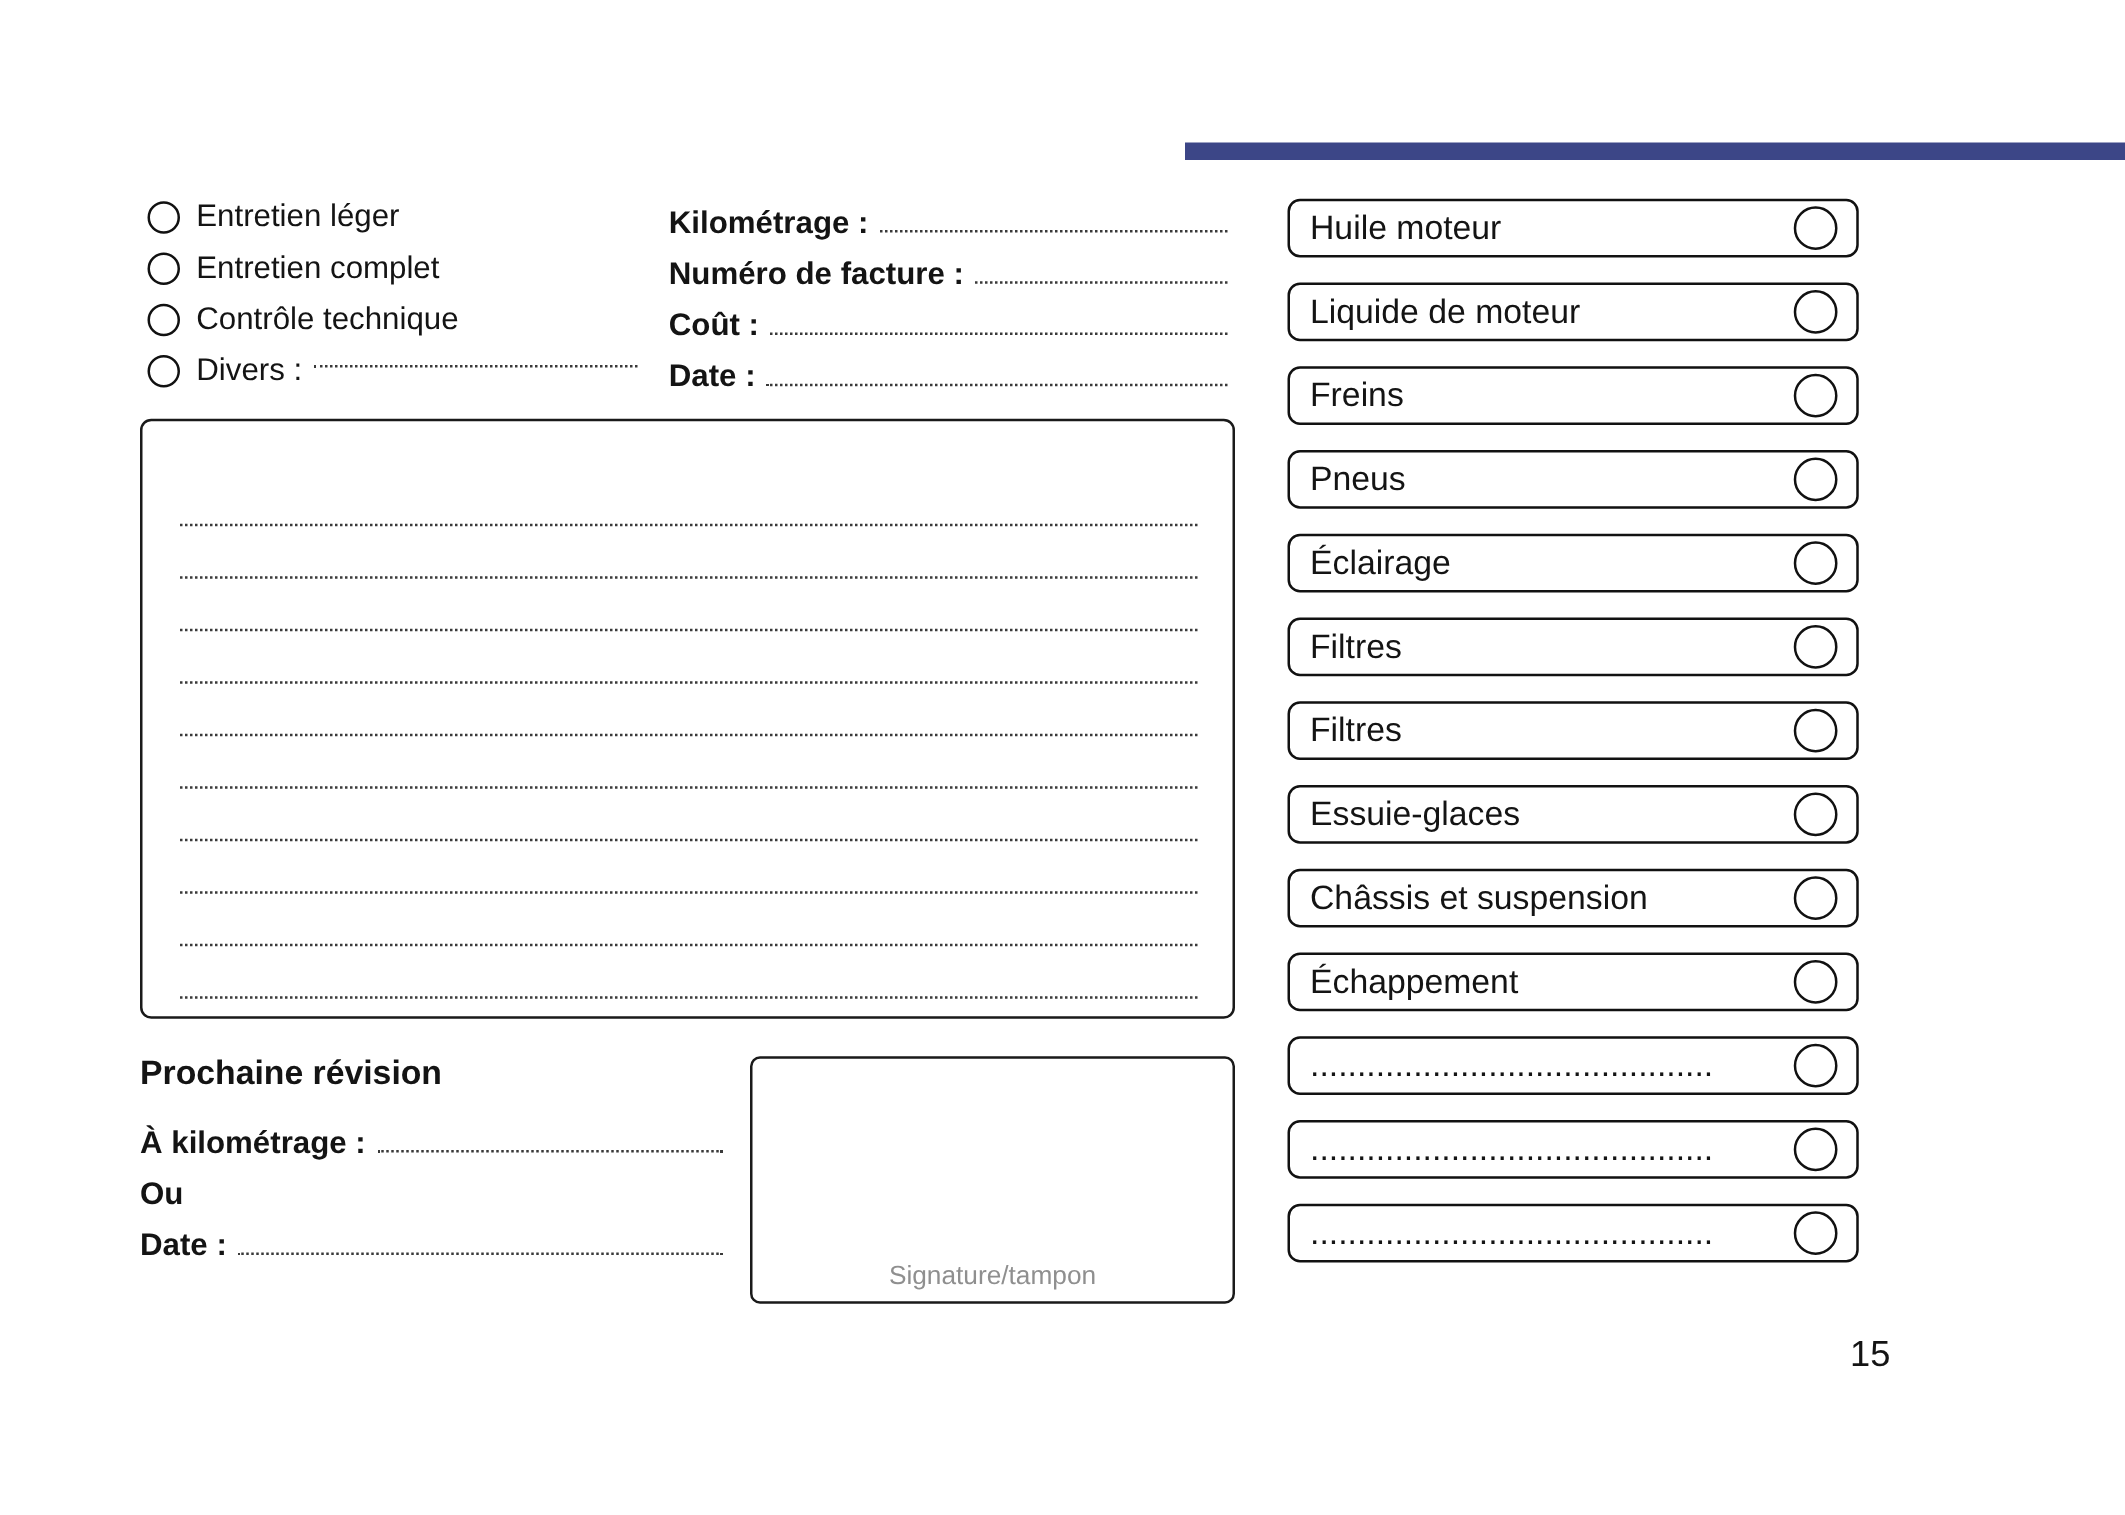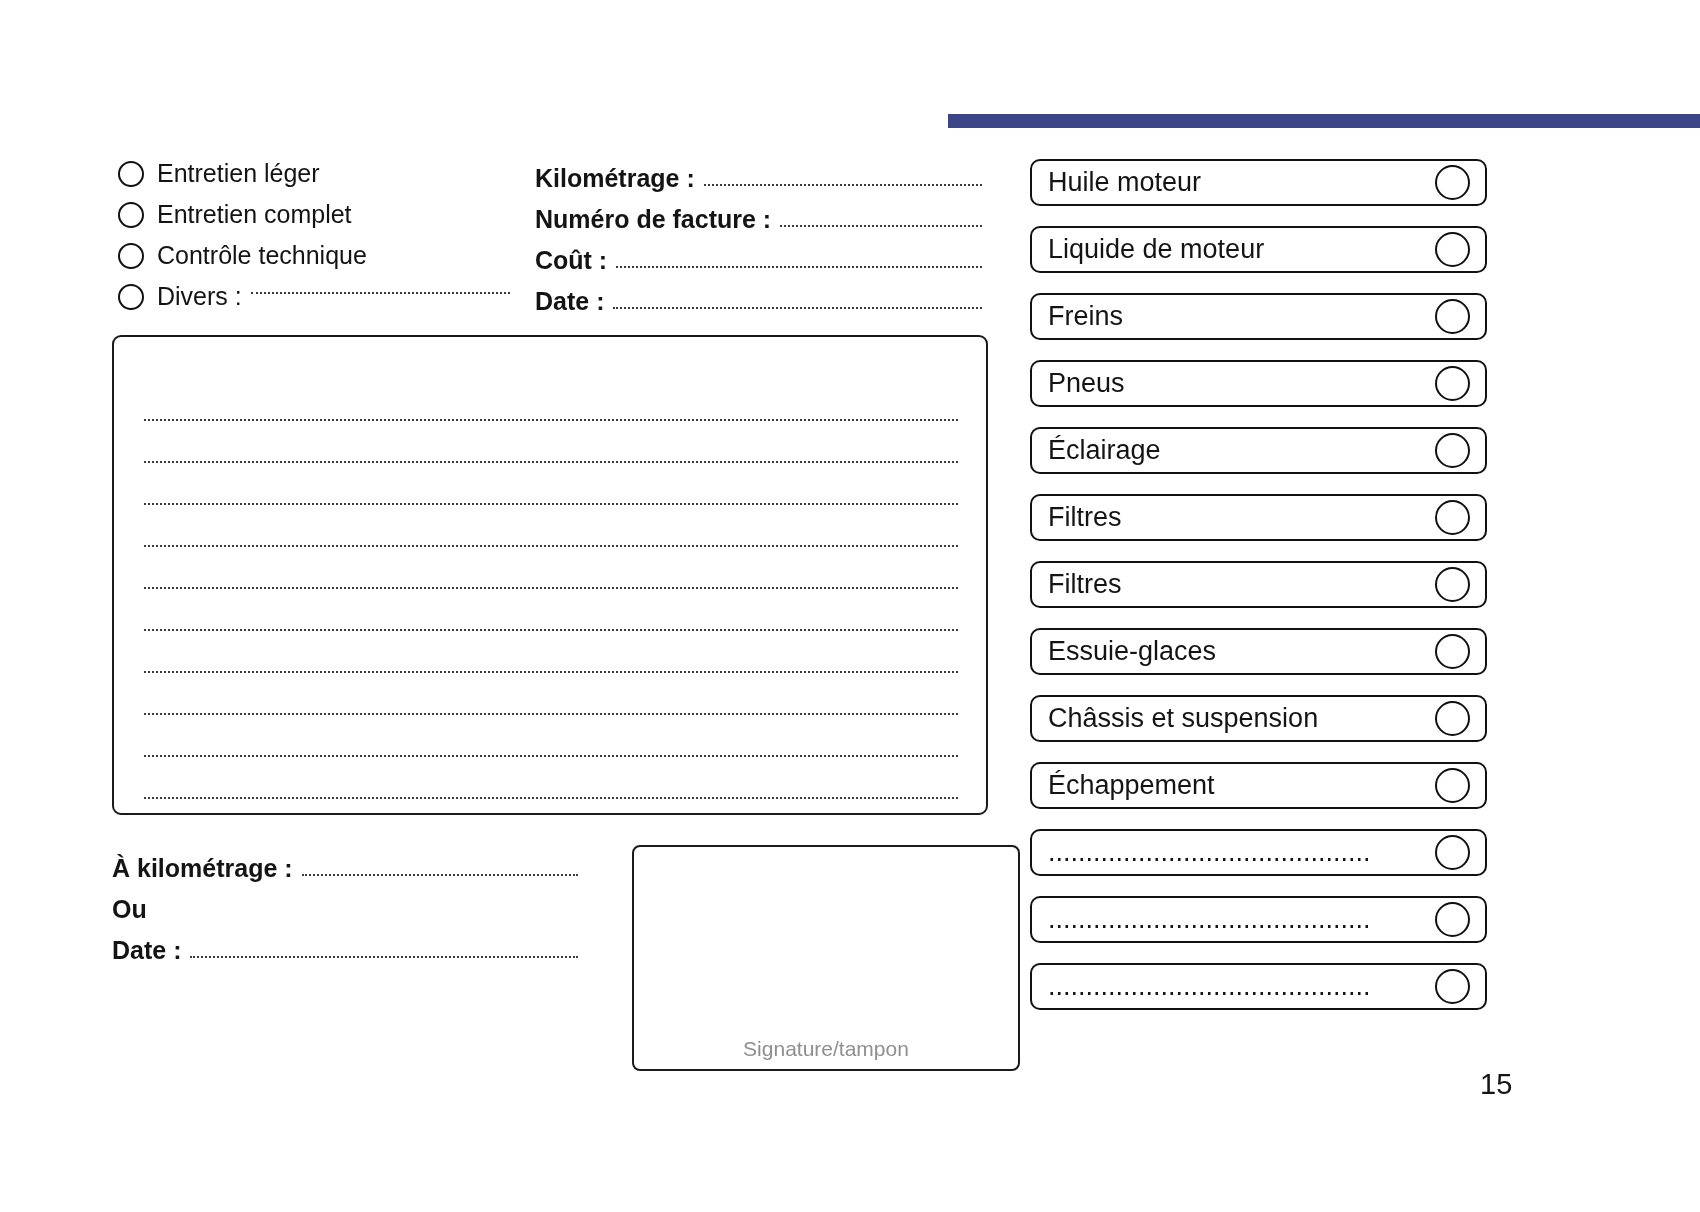--- a/index.html
+++ b/index.html
@@ -36,23 +36,23 @@
     border:2px solid #1a1a1a;border-radius:9px;box-sizing:border-box;
   }
   .remarks-title{margin:20px 0 0 28px;font-size:27px;}
   .remarks-lines{position:absolute;left:30px;right:28px;top:42px;}
   .dotline{height:40px;border-bottom:2px dotted #3a3a3a;}
   
   .next-revision{position:absolute;left:112px;top:843px;width:466px;}
   .next-revision-title{font-size:27px;font-weight:bold;margin:0 0 15px 0;}
   
   .signature-box{
-    position:absolute;left:600px;top:845px;width:388px;height:226px;
+    position:absolute;left:600px;top:845px;width:388px;height:198px;
     border:2px solid #1a1a1a;border-radius:8px;box-sizing:border-box;
-    display:flex;align-items:flex-end;justify-content:center;margin-left:32px;
+    display:flex;align-items:flex-end;justify-content:center;
   }
   .signature-label{color:#8f8f8f;font-size:21px;margin-bottom:8px;}
   
   .checklist{position:absolute;left:1030px;top:159px;width:457px;}
   .check-item{
     height:47px;border:2px solid #111;border-radius:10px;background:#fff;
     display:flex;align-items:center;box-sizing:border-box;
     padding:0 15px 0 16px;margin-bottom:20px;
   }
   .check-label{font-size:27px;white-space:nowrap;overflow:hidden;}
@@ -118,20 +118,21 @@
         <div class="dotline"></div>
         <div class="dotline"></div>
         <div class="dotline"></div>
         <div class="dotline"></div>
         <div class="dotline"></div>
         <div class="dotline"></div>
       </div>
   </div>
 
   <div class="next-revision">
+    <div class="next-revision-title">Prochaine révision</div>
     <div class="field-row">
       <span class="label">À kilométrage :</span>
       <span class="dots"></span>
     </div>
     <div class="field-row">
       <span class="label">Ou</span>
     </div>
     <div class="field-row">
       <span class="label">Date :</span>
       <span class="dots"></span>

